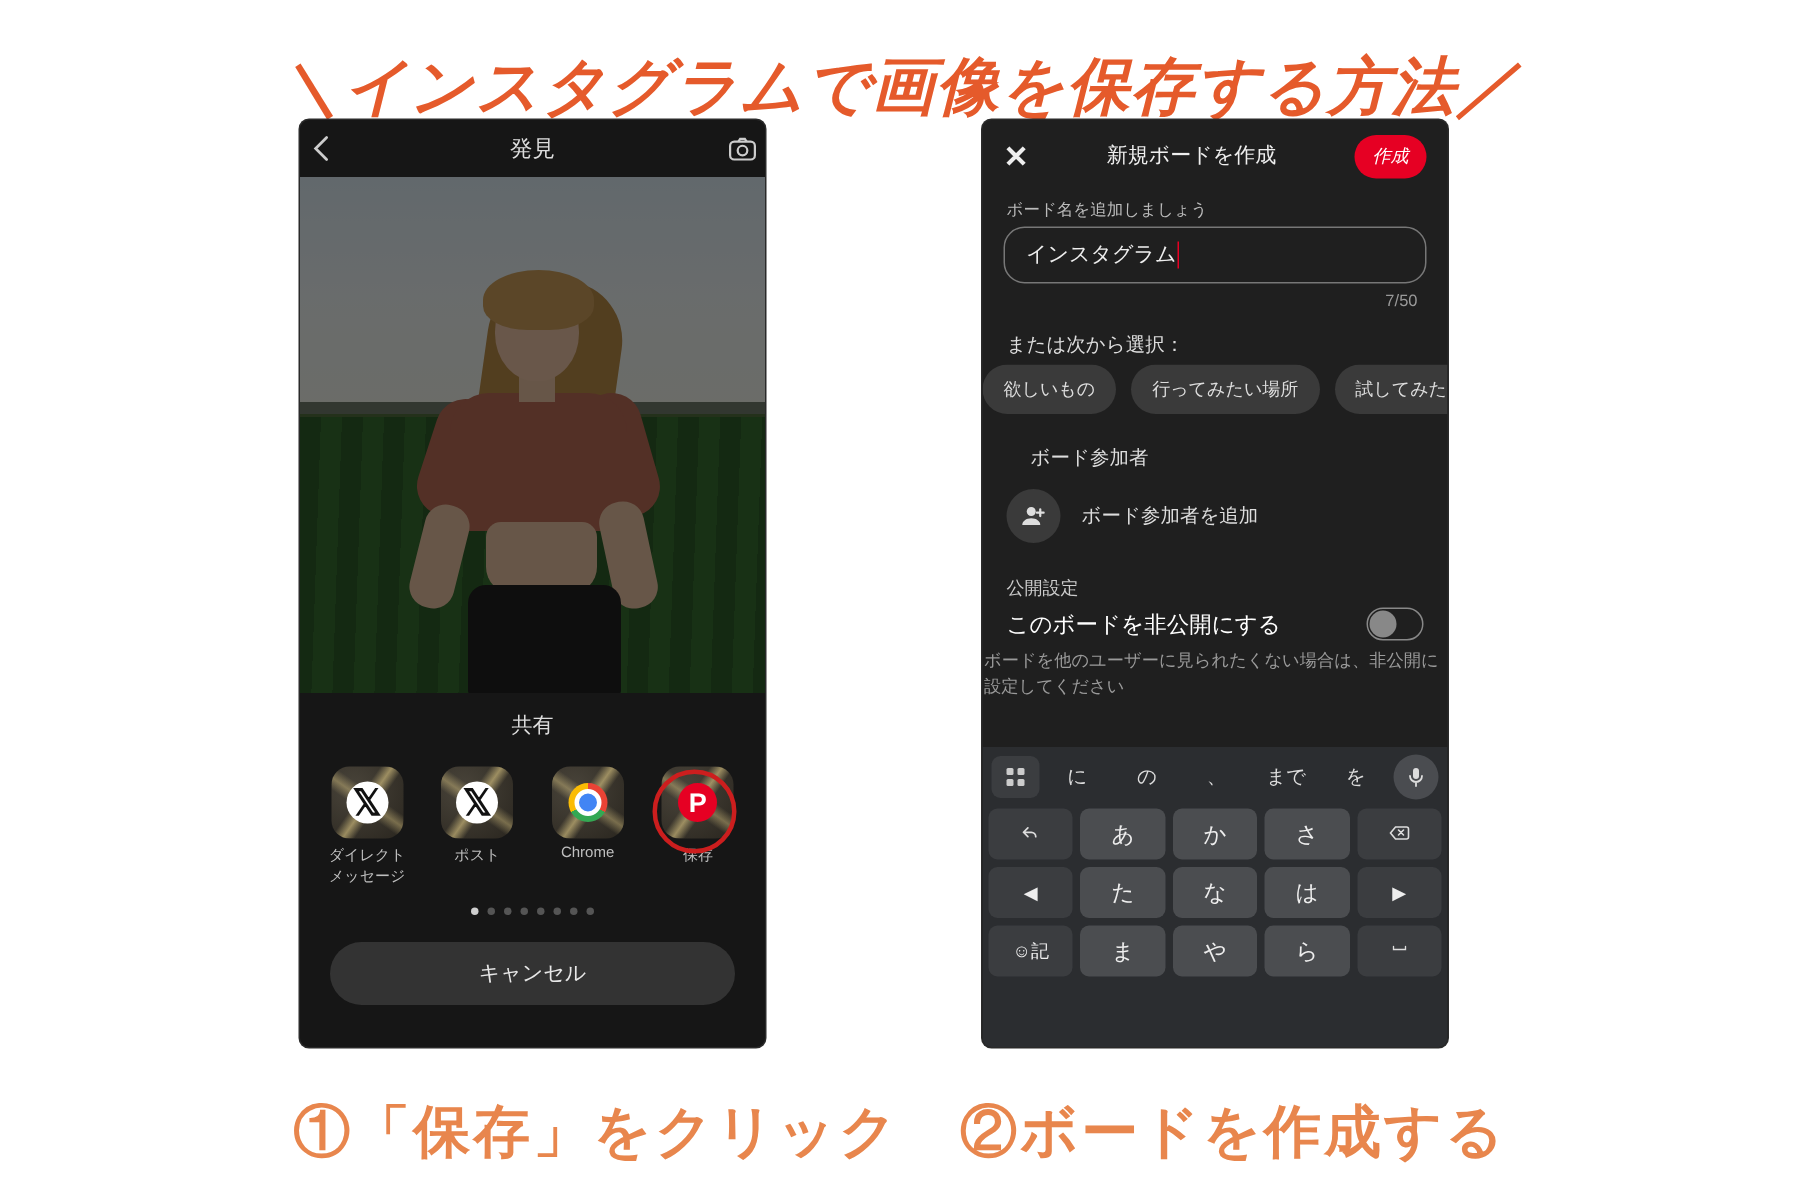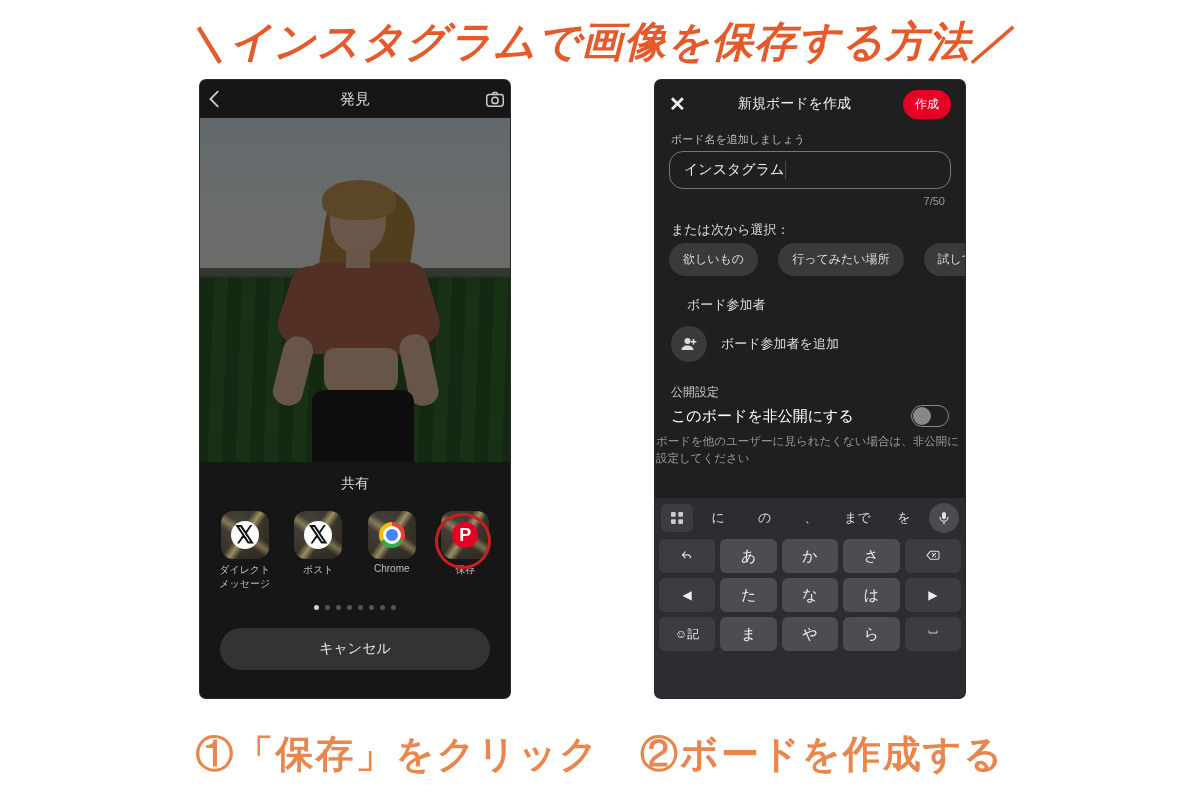--- a/index.html
+++ b/index.html
@@ -1,20 +1,20 @@
 <!DOCTYPE html>
 <html><head>
 <meta charset="utf-8">
 <style>
   * { margin:0; padding:0; box-sizing:border-box; font-family:"Hiragino Sans","Yu Gothic",sans-serif; }
   body { background:#ffffff; width:1200px; height:800px; position:relative; overflow:hidden; }
 
   
   .headline {
-    position:absolute; top:14px; left:0; right:0; text-align:center;
+    position:absolute; top:30px; left:0; right:0; text-align:center;
     font-size:42px; font-weight:800; color:#e55a2b; font-style:italic;
     letter-spacing:1px;
   }
   .bottomline {
     position:absolute; bottom:20px; left:0; right:0; text-align:center;
     font-size:38px; font-weight:700; color:#e8864d; letter-spacing:2px;
   }
 
   
   .phone {
@@ -108,32 +108,32 @@
   .cancel-btn { margin:18px 20px 0; height:42px; border-radius:21px;
                 background:#333; color:#e8e8e8; font-size:14px;
                 display:flex; align-items:center; justify-content:center; }
 
   
   .pt-top     { height:48px; display:flex; align-items:center; justify-content:space-between;
                 padding:0 14px; }
   .pt-x       { color:#eee; font-size:20px; font-weight:700; }
   .pt-title   { color:#eee; font-size:14px; }
   .pt-create  { background:#e60023; color:#fff; font-size:12px; padding:6px 12px;
-                border-radius:16px; }
+                border-radius:16px;font-style:italic; }
 
   .pt-label   { color:#bbb; font-size:11px; margin:4px 16px 4px; }
   .pt-input   { margin:2px 14px 0; border:1px solid #777; border-radius:14px;
                 height:38px; padding:0 14px; display:flex; align-items:center;
                 color:#eee; font-size:14px; position:relative; }
   .caret      { width:1px; height:18px; background:#e60023; margin-left:1px;
                 animation:blink 1s step-end infinite; }
   @keyframes blink { 50%{opacity:0;} }
   .pt-counter { text-align:right; color:#999; font-size:11px; margin:6px 20px 14px; }
 
-  .pt-chiprow { display:flex; gap:20px; padding:0 14px; overflow:hidden; }
+  .pt-chiprow { display:flex; gap:10px; padding:0 0; overflow:hidden; }
   .pt-chip    { background:#3a3a3a; color:#ddd; font-size:12px; padding:8px 14px;
                 border-radius:18px; white-space:nowrap; flex:0 0 auto; }
 
   .pt-part    { margin:20px 32px 0; color:#ddd; font-size:13px; }
   .pt-addrow  { display:flex; align-items:center; gap:14px; margin:12px 16px 0; }
   .pt-addbtn  { width:36px; height:36px; border-radius:50%; background:#3a3a3a;
                 display:flex; align-items:center; justify-content:center; color:#ddd; }
   .pt-addlbl  { color:#ddd; font-size:13px; }
 
   .pt-privhdr { margin:22px 16px 4px; color:#ccc; font-size:12px; }

